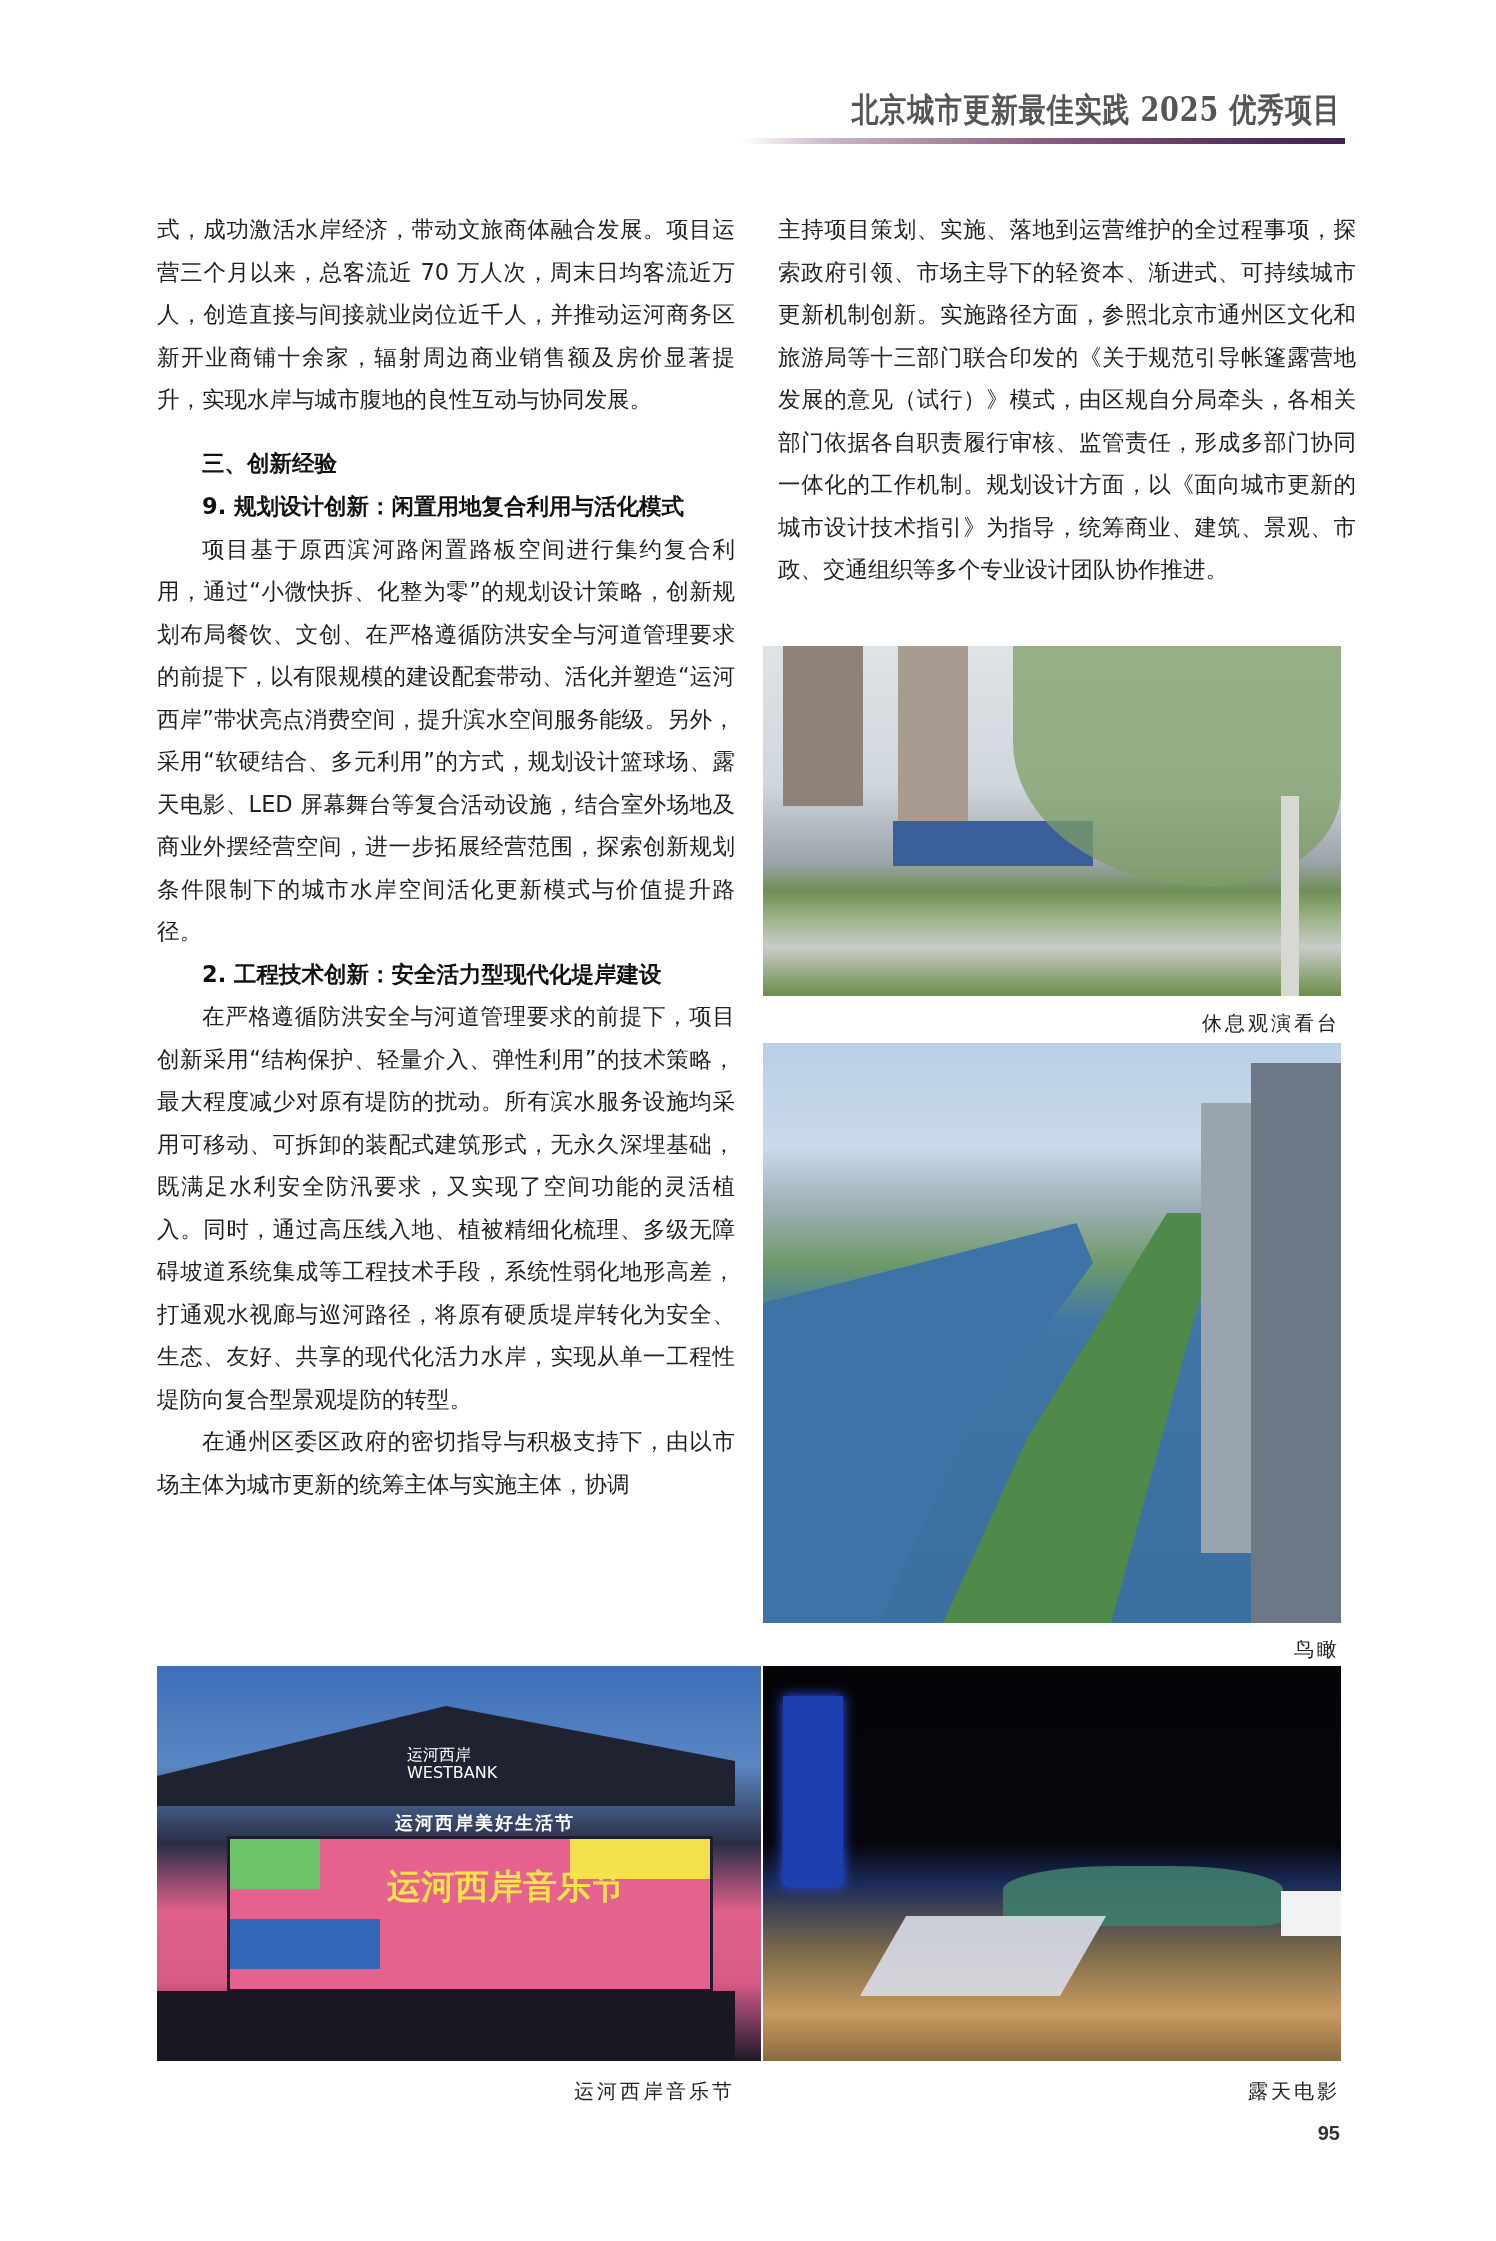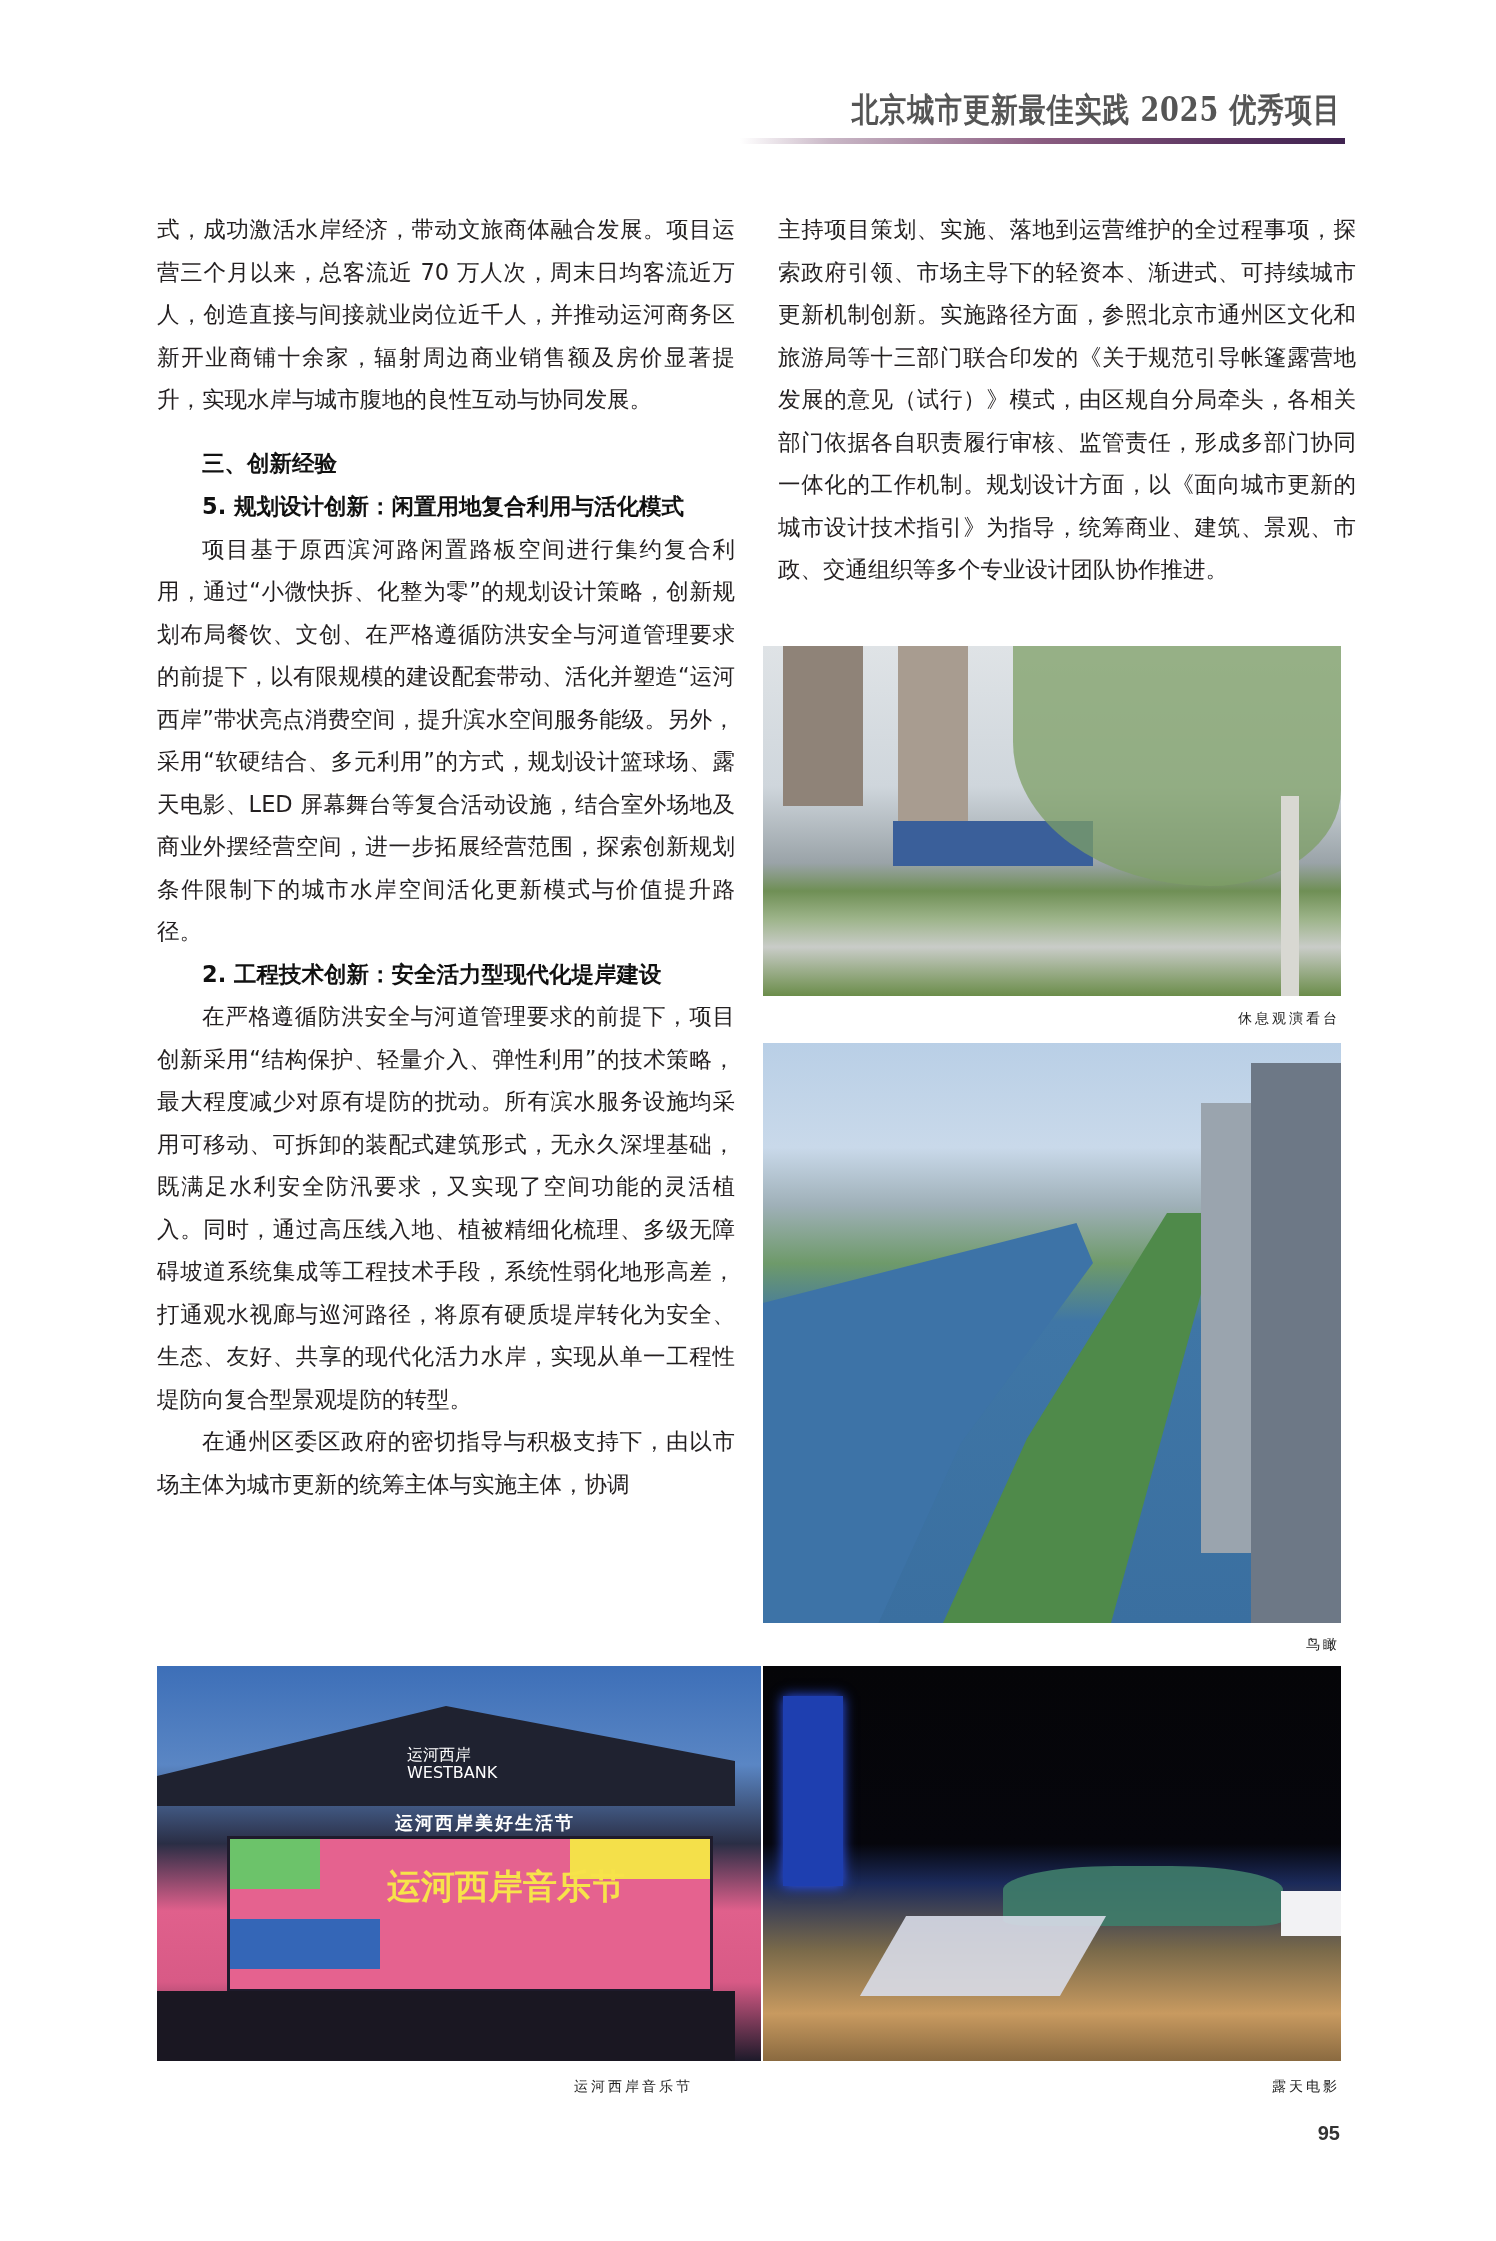--- a/index.html
+++ b/index.html
@@ -12,21 +12,21 @@
                 background:linear-gradient(to right,#ffffff 0%,#c9b7c6 15%,#8a5c80 50%,#5a3460 80%,#3f2350 100%); }
   .col { position:absolute; width:578px; font-size:22.5px; line-height:42.5px; text-align:justify; }
   .col p { margin:0; }
   .col .indent { text-indent:2em; }
   .col-left { left:157px; top:208px; }
   .col-right { left:778px; top:208px; }
   .spacer { height:22px; }
   .h-section { font-weight:bold; text-indent:2em; color:#111;font-family:Liberation Serif, serif; }
   .h-sub { font-weight:bold; text-indent:2em; color:#111; white-space:nowrap; }
   .photo { position:absolute; overflow:hidden; }
-  .caption { position:absolute; font-family:"DejaVu Serif","Liberation Serif",serif; font-size:14px;
+  .caption { position:absolute; font-family:"DejaVu Serif","Liberation Serif",serif; font-size:20px;
              letter-spacing:3px; color:#222; white-space:nowrap;text-align:center; }
   .page-num { position:absolute; right:156px; top:2122px; font-family:"Liberation Sans",sans-serif;
               font-weight:bold; font-size:20px; color:#333; }
   
   .p1 { left:763px; top:646px; width:578px; height:350px;
         background:linear-gradient(to bottom,#dfe3e6 0%,#cfd6dc 40%,#9aa3a8 62%,#6f8f55 70%,#9db48a 78%,#c9ccc8 86%,#6b8d4a 100%); }
   
   .p2 { left:763px; top:1043px; width:578px; height:580px;
         background:linear-gradient(to bottom,#b9cfe6 0%,#c9d9ea 18%,#9fb0b8 28%,#6e9a6a 38%,#3f76a6 48%,#3a6fa0 100%); }
   
@@ -63,21 +63,21 @@
 </head>
 <body>
 
 <div class="header-title">北京城市更新最佳实践 2025 优秀项目</div>
 <div class="header-bar"></div>
 
 <div class="col col-left">
   <p>式，成功激活水岸经济，带动文旅商体融合发展。项目运营三个月以来，总客流近 70 万人次，周末日均客流近万人，创造直接与间接就业岗位近千人，并推动运河商务区新开业商铺十余家，辐射周边商业销售额及房价显著提升，实现水岸与城市腹地的良性互动与协同发展。</p>
   <div class="spacer"></div>
   <p class="h-section">三、创新经验</p>
-  <p class="h-sub">5. 规划设计创新：闲置用地复合利用与活化模式</p>
+  <p class="h-sub">9. 规划设计创新：闲置用地复合利用与活化模式</p>
   <p class="indent">项目基于原西滨河路闲置路板空间进行集约复合利用，通过“小微快拆、化整为零”的规划设计策略，创新规划布局餐饮、文创、在严格遵循防洪安全与河道管理要求的前提下，以有限规模的建设配套带动、活化并塑造“运河西岸”带状亮点消费空间，提升滨水空间服务能级。另外，采用“软硬结合、多元利用”的方式，规划设计篮球场、露天电影、LED 屏幕舞台等复合活动设施，结合室外场地及商业外摆经营空间，进一步拓展经营范围，探索创新规划条件限制下的城市水岸空间活化更新模式与价值提升路径。</p>
   <p class="h-sub">2. 工程技术创新：安全活力型现代化堤岸建设</p>
   <p class="indent">在严格遵循防洪安全与河道管理要求的前提下，项目创新采用“结构保护、轻量介入、弹性利用”的技术策略，最大程度减少对原有堤防的扰动。所有滨水服务设施均采用可移动、可拆卸的装配式建筑形式，无永久深埋基础，既满足水利安全防汛要求，又实现了空间功能的灵活植入。同时，通过高压线入地、植被精细化梳理、多级无障碍坡道系统集成等工程技术手段，系统性弱化地形高差，打通观水视廊与巡河路径，将原有硬质堤岸转化为安全、生态、友好、共享的现代化活力水岸，实现从单一工程性堤防向复合型景观堤防的转型。</p>
   <p class="indent">在通州区委区政府的密切指导与积极支持下，由以市场主体为城市更新的统筹主体与实施主体，协调</p>
 </div>
 
 <div class="col col-right">
   <p>主持项目策划、实施、落地到运营维护的全过程事项，探索政府引领、市场主导下的轻资本、渐进式、可持续城市更新机制创新。实施路径方面，参照北京市通州区文化和旅游局等十三部门联合印发的《关于规范引导帐篷露营地发展的意见（试行）》模式，由区规自分局牵头，各相关部门依据各自职责履行审核、监管责任，形成多部门协同一体化的工作机制。规划设计方面，以《面向城市更新的城市设计技术指引》为指导，统筹商业、建筑、景观、市政、交通组织等多个专业设计团队协作推进。</p>
 </div>
 

